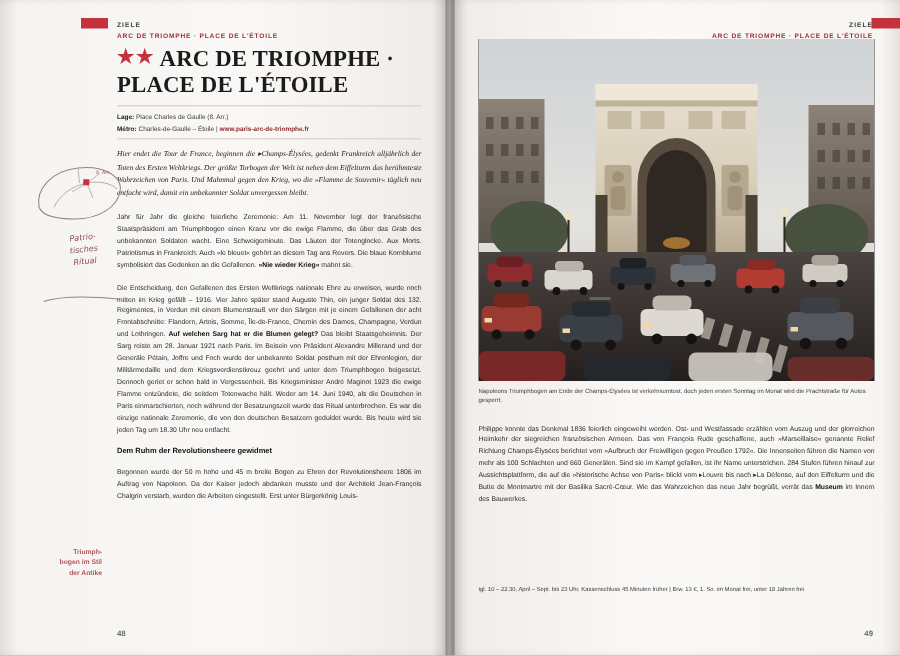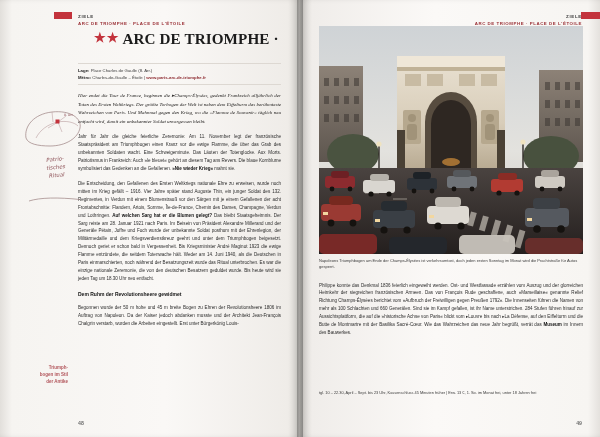--- a/index.html
+++ b/index.html
@@ -55,21 +55,21 @@
   .right .corner-tab{right:-1px;width:20px;}
   
   .lp-body{position:absolute;left:78px;top:0;width:203px;}
   .stars{
     display:inline-block;color:#c3333c;font-size:13px;letter-spacing:1px;
     vertical-align:2px;
   }
   .title{
     font-family:"Liberation Serif", serif;
     font-size:15.2px;line-height:1.03;color:#1b1b1b;
-    margin:16px;letter-spacing:.1px;white-space:nowrap;
+    margin:0;letter-spacing:.1px;white-space:nowrap;
   }
   h1.title-wrap{margin:0;padding:0;}
   .title-line1{margin-top:31px;}
   .title-line2{margin-top:1px;}
   .meta{
     margin-top:6px;font-size:4.3px;line-height:1.72;color:#3a3a3a;
     border-top:.6px solid #ddd8d2;border-bottom:.6px solid #ddd8d2;
     padding:3px 0 3px 0;
   }
   .meta b{font-weight:700;color:#222;}
@@ -138,20 +138,21 @@
 
     <div class="runhead">
       <span class="kicker">ZIELE</span>
       <span>ARC DE TRIOMPHE · PLACE DE L'ÉTOILE</span>
     </div>
 
     <div class="lp-body">
 
       <h1 class="title-wrap">
         <div class="title title-line1"><span class="stars">★★</span> <span>ARC DE TRIOMPHE ·</span></div>
+        <div class="title title-line2">PLACE DE L'ÉTOILE</div>
       </h1>
 
       <div class="meta">
         <div>
           <b>Lage:</b>
           <span>Place Charles de Gaulle (8. Arr.)</span>
         </div>
         <div>
           <b>Métro:</b>
           <span>Charles-de-Gaulle – Étoile |</span>

